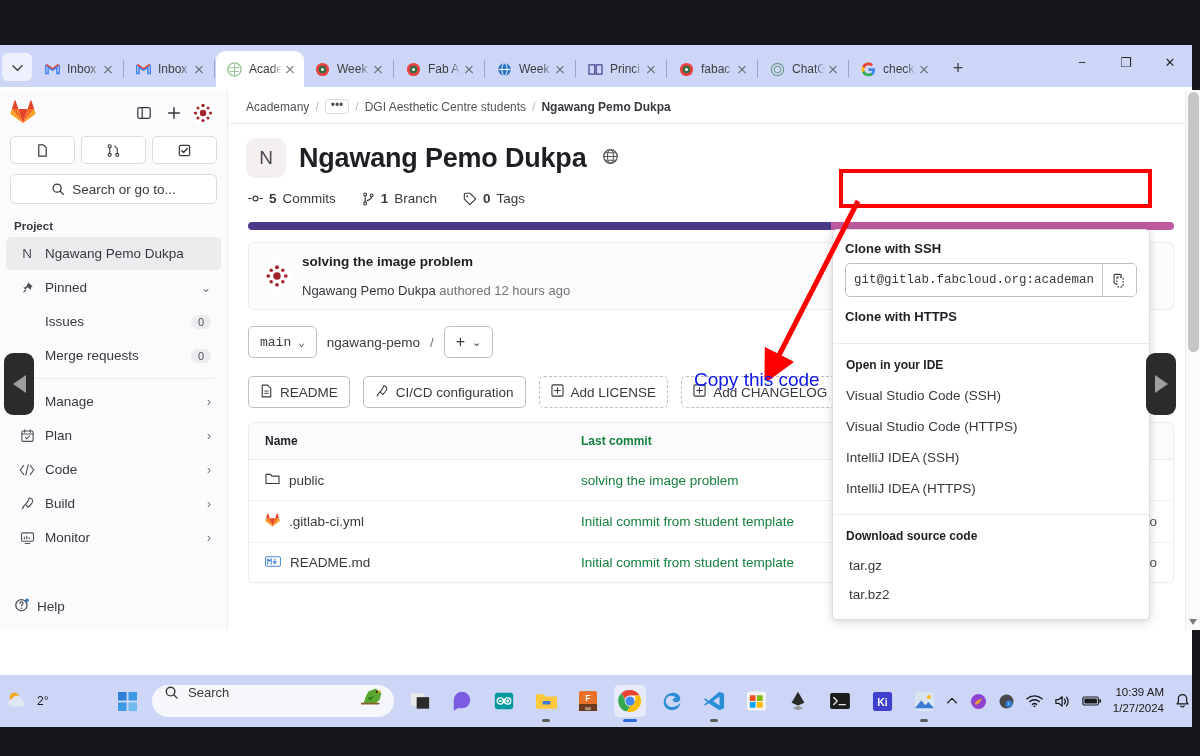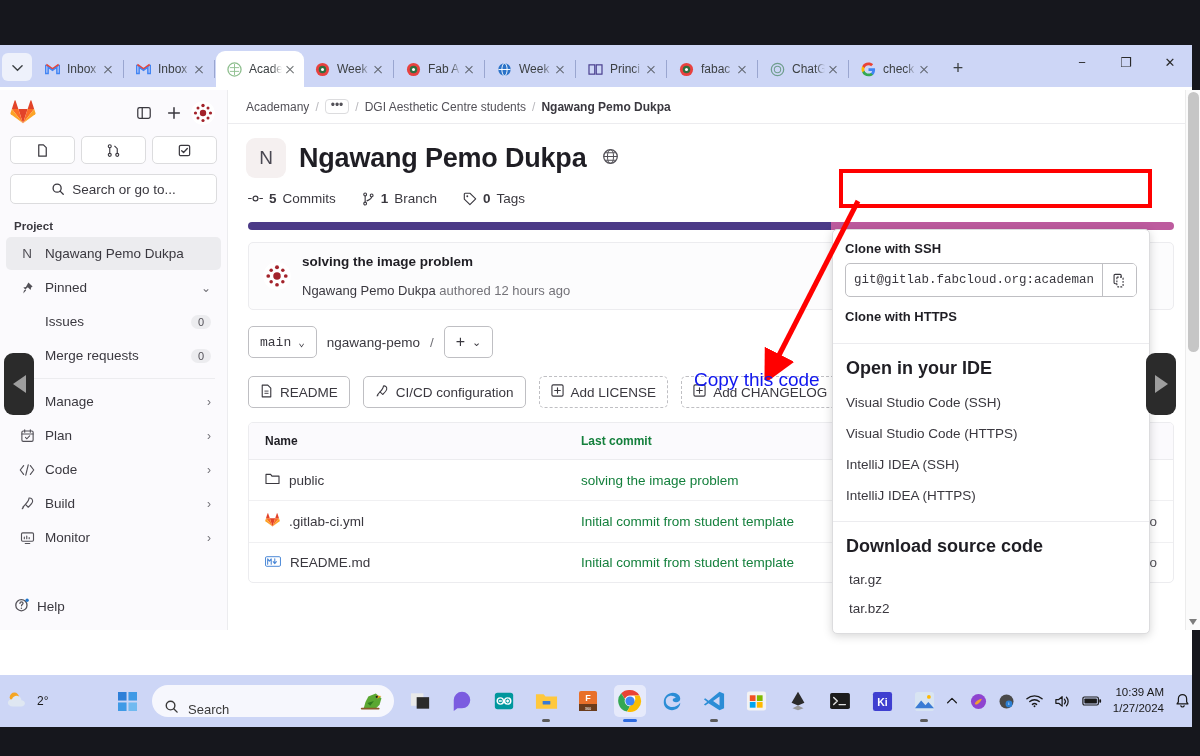--- a/index.html
+++ b/index.html
@@ -195,21 +195,21 @@
   }
   .cp-input input {
     flex:1 1 auto; border:none; outline:none; min-width:0;
     font-family:"Liberation Mono", monospace; font-size:12.5px; color:#3a383f;
     padding:0 8px; background:transparent;
   }
   .cp-copy { width:34px; flex:0 0 34px; border-left:1px solid #bfbfc3;
              display:flex; align-items:center; justify-content:center; background:#fff;
              color:#3a383f; }
   .cp-divider { height:1px; background:#ececef; }
-  .cp-head { font-size:18px; font-weight:700; color:#1f1e24; padding:14px 12px 8px 13px; }
+  .cp-head { font-size:12px; font-weight:700; color:#1f1e24; padding:14px 12px 8px 13px; }
   .cp-item { font-size:13.5px; color:#3a383f; padding:8px 13px; }
   .cp-item.small { padding:7px 13px 7px 16px; }
   .cp-pad { height:10px; }
 
   
   .anno-box {
     position:absolute; left:839px; top:169px; width:313px; height:39px;
     border:4px solid #ff0000; z-index:40; pointer-events:none;
   }
   .anno-text {
@@ -241,21 +241,21 @@
       border-top:6px solid #7d7d7d; }
 
   
   .taskbar { position:absolute; left:0; top:675px; width:1200px; height:52px;
              background:#cdd6f6; display:flex; align-items:center; }
   .weather { display:flex; align-items:center; gap:5px; padding-left:6px; width:112px;
              font-size:12px; color:#1a1a1a; }
   .tb-center { flex:1 1 auto; display:flex; align-items:center; gap:10px; }
   .winbtn { width:30px; height:30px; display:flex; align-items:center; justify-content:center; }
   .searchbox { width:242px; height:32px; background:#f6f7fd; border-radius:16px;
-               display:flex; align-items:flex-end; padding:0 6px 0 12px; gap:9px;
+               display:flex; align-items:flex-start; padding:0 6px 0 12px; gap:9px;
                font-size:13px; color:#3a3a3a; }
   .searchbox .stext { flex:1 1 auto; }
   .tbapp { width:32px; height:32px; border-radius:5px; display:flex; align-items:center;
            justify-content:center; position:relative; font-size:15px; }
   .tbapp .dot { position:absolute; bottom:-5px; left:50%; transform:translateX(-50%);
                 width:8px; height:3px; border-radius:2px; background:#5b5b5b; }
   .tbapp.active { background:#e6eafb; }
   .tbapp.active .dot { width:14px; background:#2d6ae0; }
   .tray { display:flex; align-items:center; gap:11px; padding-right:10px; }
   .tray .ti { display:flex; align-items:center; justify-content:center; color:#1a1a1a; }

